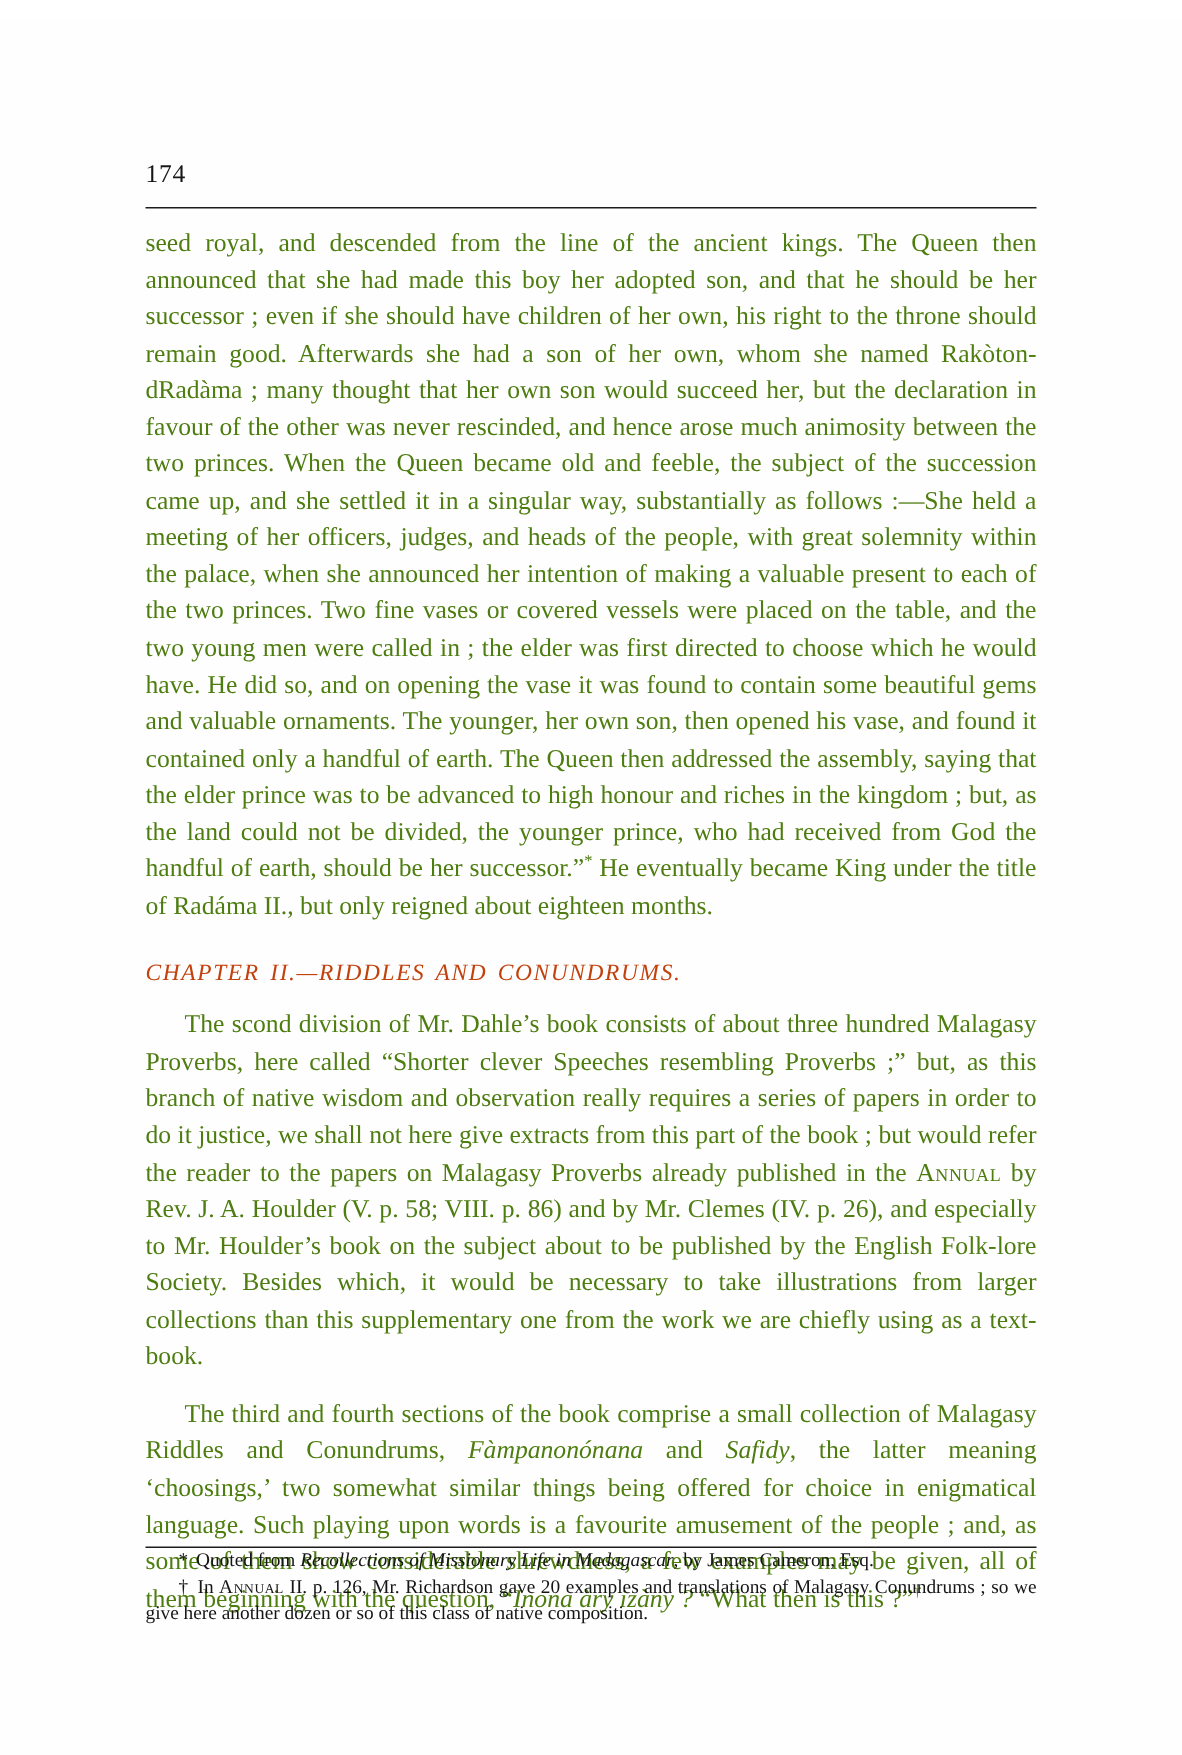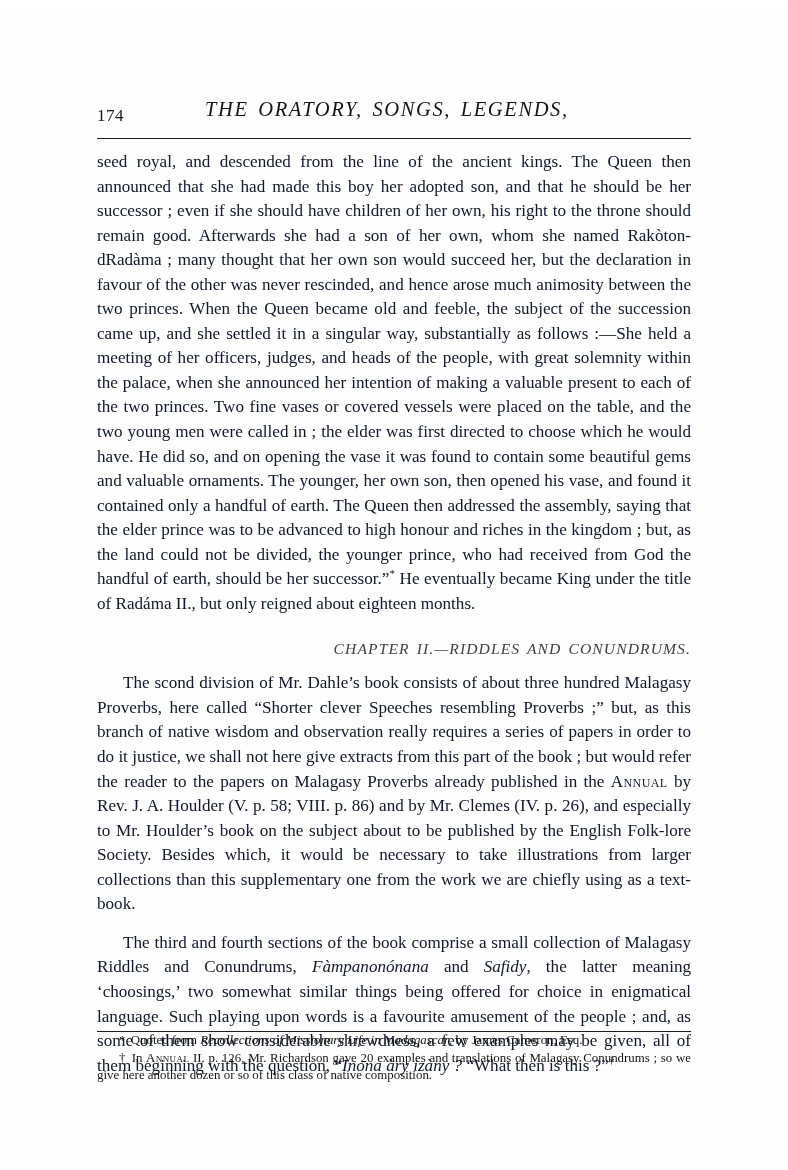--- a/index.html
+++ b/index.html
@@ -59,33 +59,33 @@
   .rule-head { margin-top: 3px; }
 
   
   .body-block { margin-top: 11px; }
   p.para {
     margin: 0;
     text-align: justify;
     text-justify: inter-word;
     font-size: 17.1px;
     line-height: 24.55px;
-    color: #0f172a;
+    color: #4d7c0f;
     hyphens: none;
   }
   p.indent { text-indent: 26px; font-family: Liberation Serif, serif; }
 
   .chapter-head {
-    text-align: right;
+    text-align: left;
     font-style: italic;
     font-size: 15.6px;
     letter-spacing: 1.1px;
     word-spacing: 2px;
     margin: 24px 0 13px 0;
-    color: #404040;
+    color: #c2410c;
   }
 
   .smallcap {
     font-variant: small-caps;
     letter-spacing: 0.4px;
   }
   i, .ital { font-style: italic; }
 
   .para-gap { height: 14px; }
 
@@ -118,21 +118,20 @@
 </style>
 </head>
 <body>
 
 <div class="page">
 
   <div class="content">
 
     <div class="runhead">
       <span class="folio">174</span>
-      <span class="runtitle">THE ORATORY, SONGS, LEGENDS,</span>
     </div>
     <hr class="rule rule-head">
 
     <div class="body-block">
 
       <p class="para"><span>seed royal, and descended from the line of the ancient kings. The Queen then announced that she had made this boy her adopted son, and that he should be her successor ; even if she should have children of her own, his right to the throne should remain good. Afterwards she had a son of her own, whom she named Rakòton-dRadàma ; many thought that her own son would succeed her, but the declaration in favour of the other was never rescinded, and hence arose much animosity between the two princes. When the Queen became old and feeble, the subject of the succession came up, and she settled it in a singular way, substantially as follows :—She held a meeting of her officers, judges, and heads of the people, with great solemnity within the palace, when she announced her intention of making a valuable present to each of the two princes. Two fine vases or covered vessels were placed on the table, and the two young men were called in ; the elder was first directed to choose which he would have. He did so, and on opening the vase it was found to contain some beautiful gems and valuable ornaments. The younger, her own son, then opened his vase, and found it contained only a handful of earth. The Queen then addressed the assembly, saying that the elder prince was to be advanced to high honour and riches in the kingdom ; but, as the land could not be divided, the younger prince, who had received from God the handful of earth, should be her successor.”</span><sup class="marker">*</sup><span> He eventually became King under the title of Radáma II., but only reigned about eighteen months.</span></p>
 
       <p class="chapter-head">CHAPTER II.—RIDDLES AND CONUNDRUMS.</p>
 
       <p class="para indent"><span>The scond division of Mr. Dahle’s book consists of about three hundred Malagasy Proverbs, here called “Shorter clever Speeches resembling Proverbs ;” but, as this branch of native wisdom and observation really requires a series of papers in order to do it justice, we shall not here give extracts from this part of the book ; but would refer the reader to the papers on Malagasy Proverbs already published in the </span><span class="smallcap">Annual</span><span> by Rev. J. A. Houlder (V. p. 58; VIII. p. 86) and by Mr. Clemes (IV. p. 26), and especially to Mr. Houlder’s book on the subject about to be published by the English Folk-lore Society. Besides which, it would be necessary to take illustrations from larger collections than this supplementary one from the work we are chiefly using as a text-book.</span></p>

